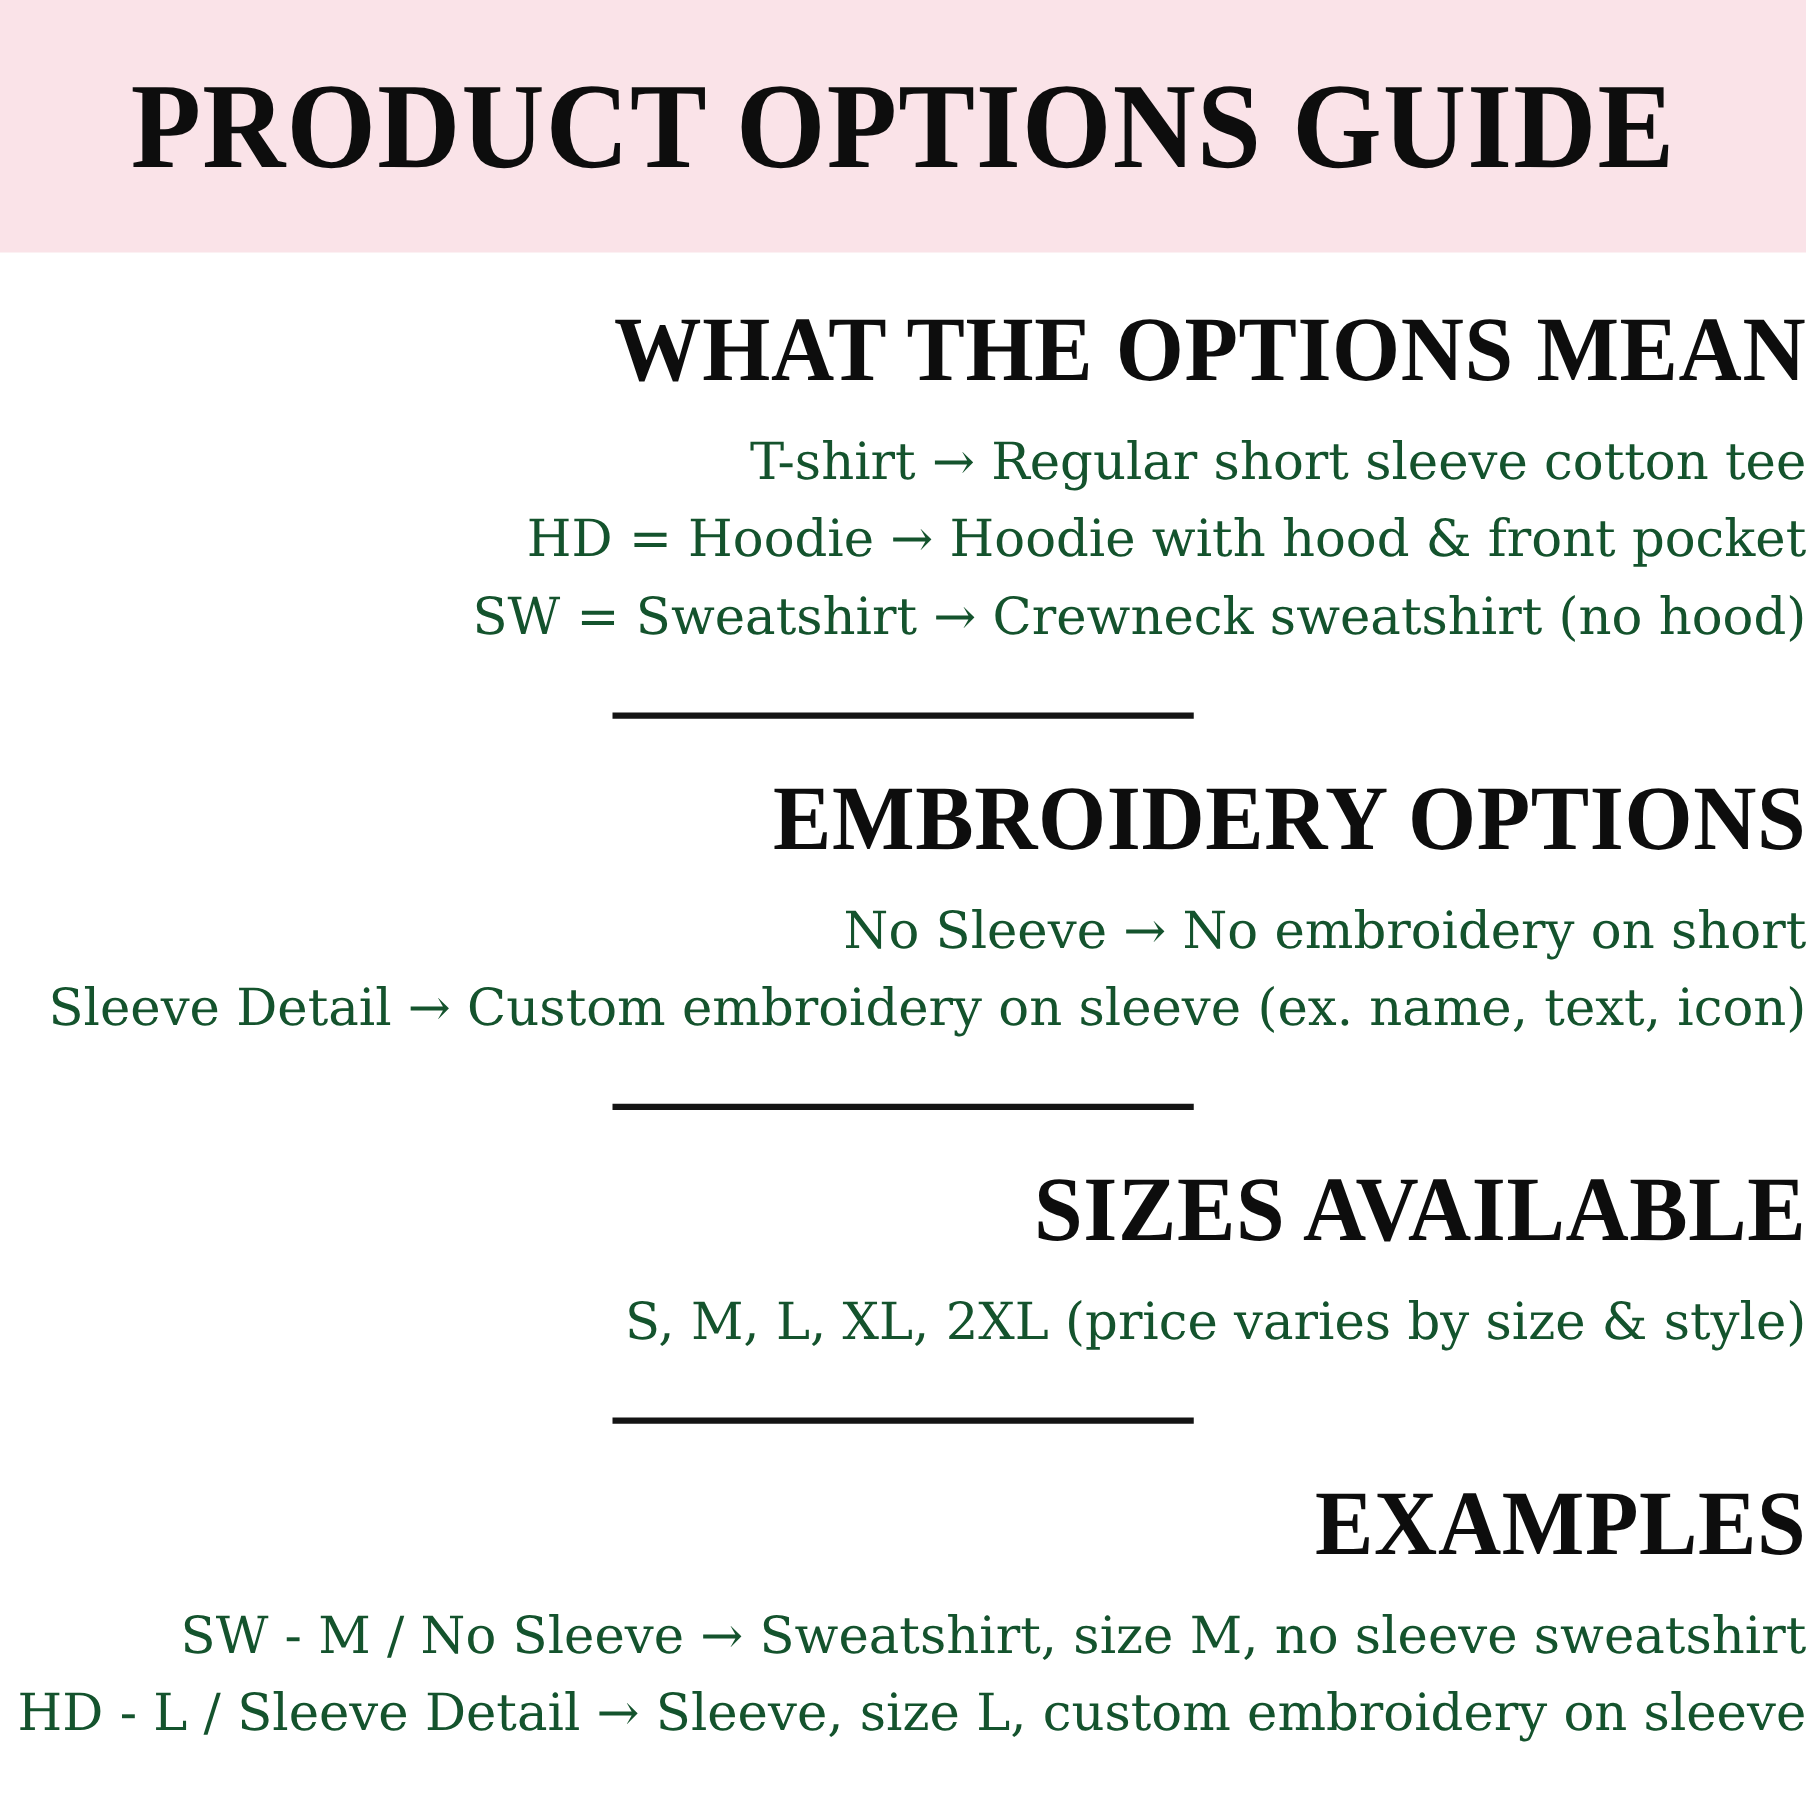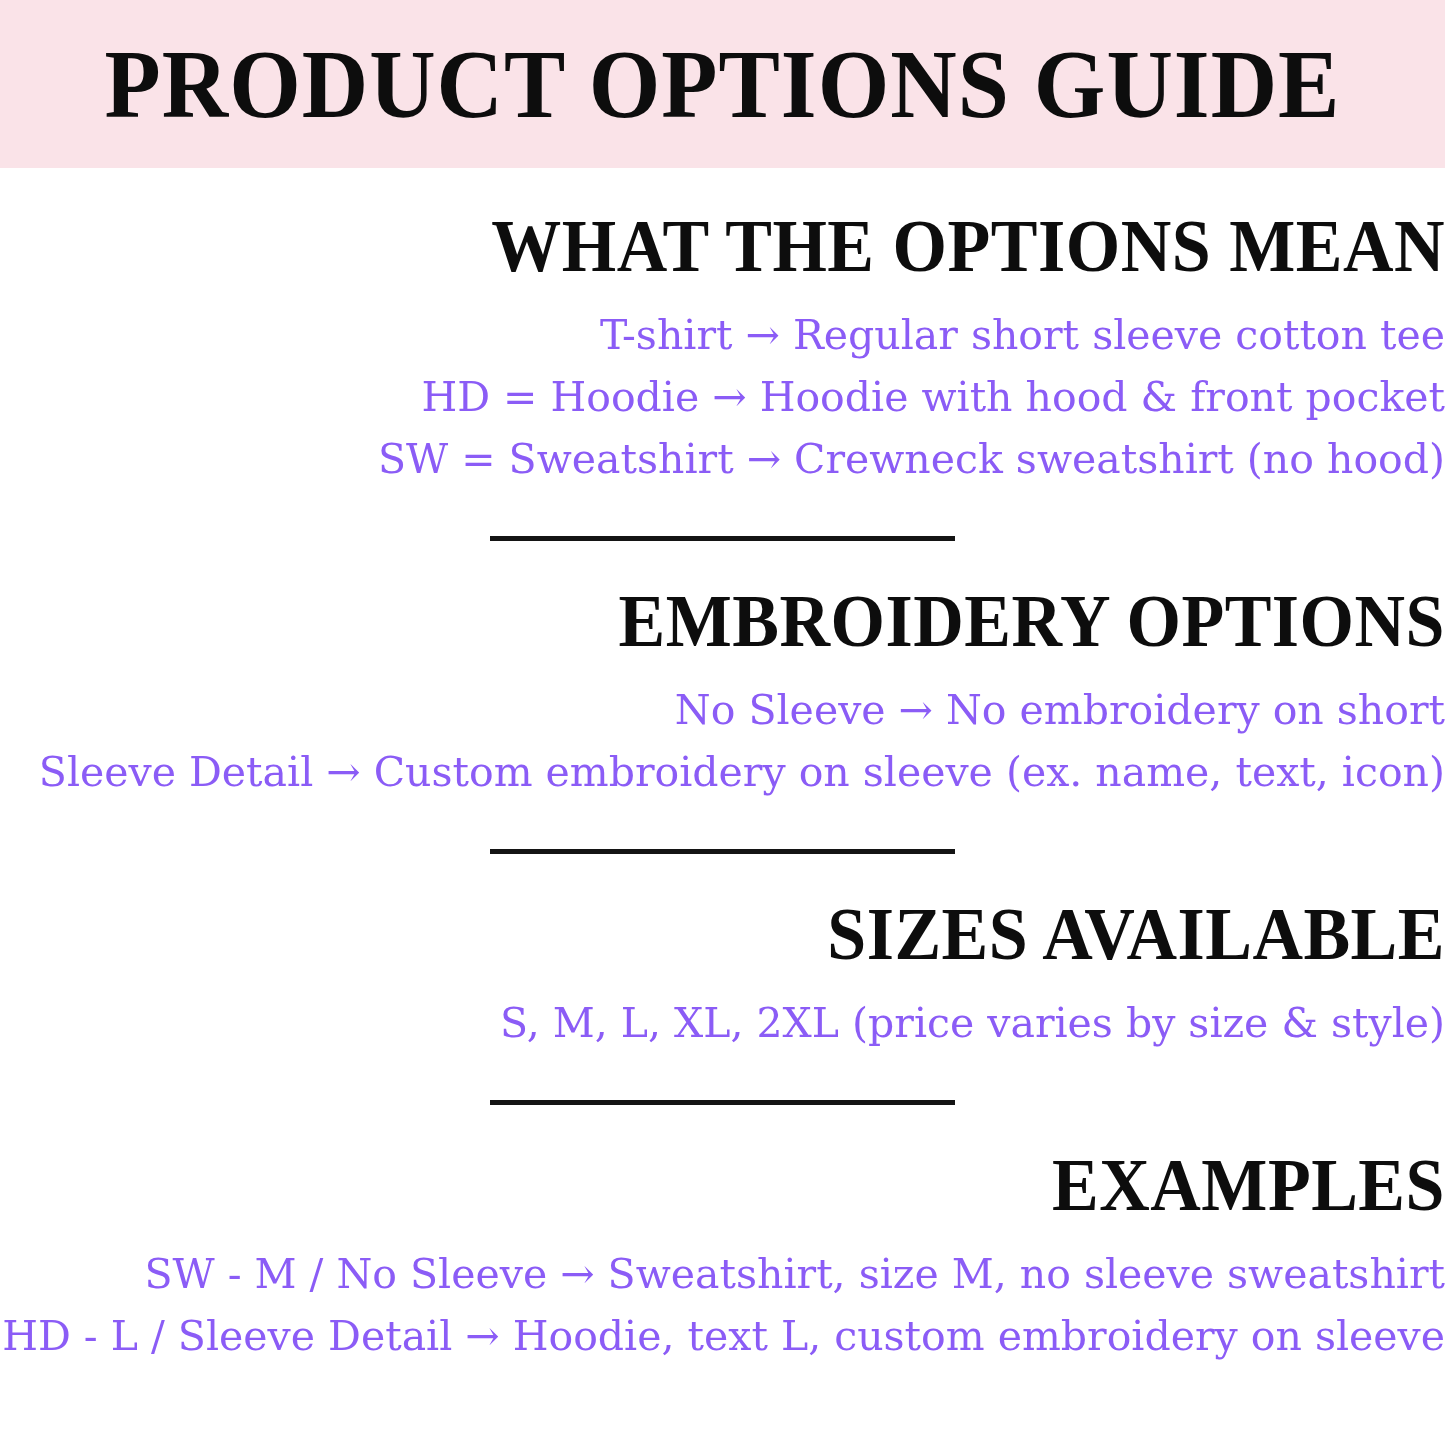--- a/index.html
+++ b/index.html
@@ -11,21 +11,21 @@
     position: relative;
     width: 1445px;
     height: 1445px;
     background: #ffffff;
     overflow: hidden;
     font-family: "DejaVu Serif", "Liberation Serif", serif;
     color: #111111;
   }
   .band {
     width: 100%;
-    height: 168px;
+    height: 202px;
     background: #fae3e8;
     display: flex;
     align-items: center;
     justify-content: center;
   }
   .band h1 {
     margin: 0;
     font-family: "Liberation Serif", "DejaVu Serif", serif;
     font-weight: 700;
     font-size: 92px;
@@ -45,21 +45,21 @@
     margin: 44px 0 22px 0;
     letter-spacing: 0.5px;
     color: #0d0d0d;
     transform: scaleY(1.05);
   }
   section p {
     font-family: "DejaVu Serif", "Liberation Serif", serif;
     font-size: 41px;
     line-height: 62px;
     margin: 0;
-    color: #8b5cf6;
+    color: #14532d;
     white-space: nowrap;
   }
   .divider {
     border: none;
     width: 465px;
     height: 5px;
     background: #141414;
     margin: 46px auto 46px auto;
   }
 </style>
@@ -94,18 +94,18 @@
     <section>
       <h2>SIZES AVAILABLE</h2>
       <p>S, M, L, XL, 2XL (price varies by size &amp; style)</p>
     </section>
 
     <hr class="divider">
 
     <section>
       <h2>EXAMPLES</h2>
       <p>SW - M / No Sleeve → Sweatshirt, size M, no sleeve sweatshirt</p>
-      <p>HD - L / Sleeve Detail → Hoodie, text L, custom embroidery on sleeve</p>
+      <p>HD - L / Sleeve Detail → Sleeve, size L, custom embroidery on sleeve</p>
     </section>
 
   </main>
 
 </div>
 
 </body></html>

